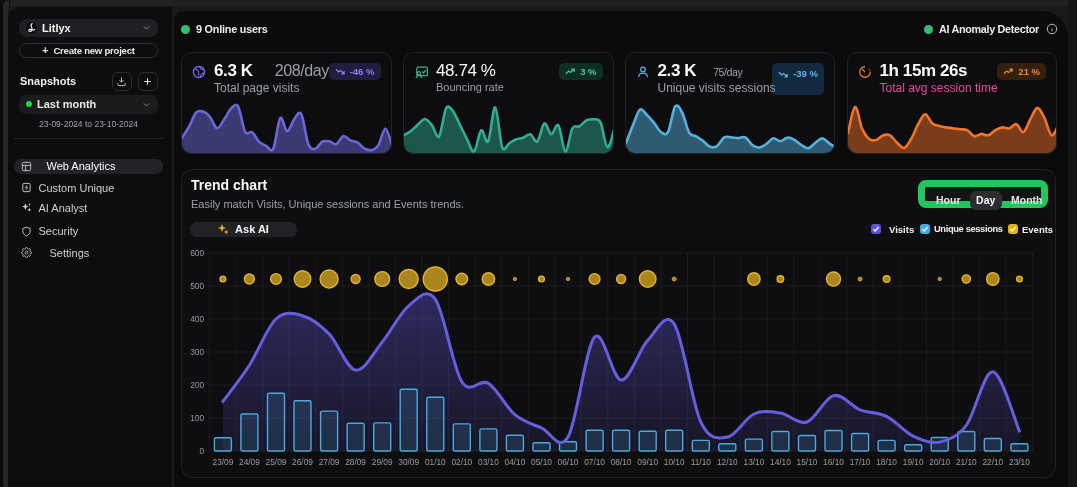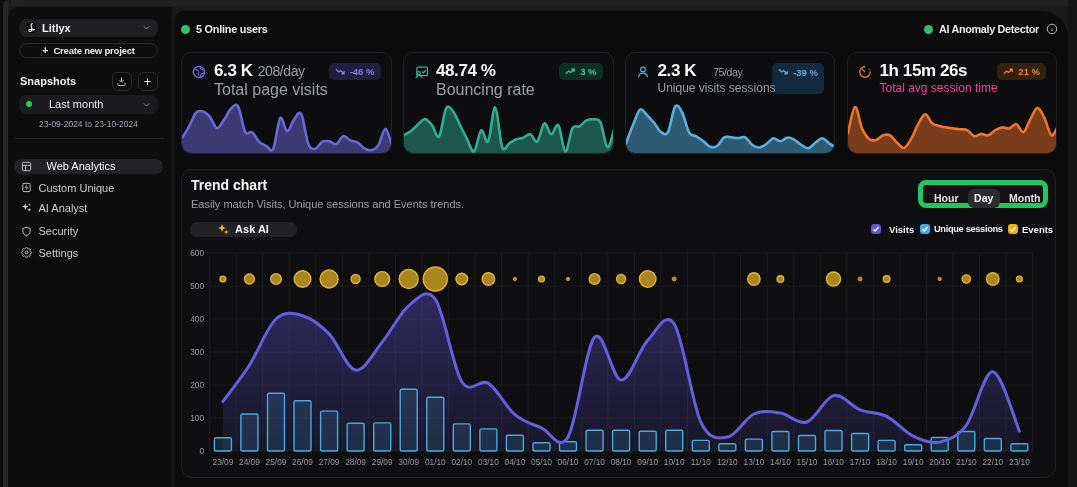--- a/index.html
+++ b/index.html
@@ -35,21 +35,21 @@
       <path d="M12 3 v10 M7.5 9 L12 13.5 L16.5 9 M4 15.5 V19 a2 2 0 0 0 2 2 h12 a2 2 0 0 0 2-2 v-3.5"></path>
     </svg>
   </div>
 <div style="position:absolute;left:137.5px;top:71.5px;width:20px;height:19px;border:1px solid #2c2c30;border-radius:6px;display:flex;align-items:center;justify-content:center;box-sizing:border-box">
     <svg width="11" height="11" viewBox="0 0 24 24" fill="none" stroke="#e8e8ec" stroke-width="2.2">
       <path d="M12 5 V19 M5 12 H19"></path>
     </svg>
   </div>
 <div style="position:absolute;left:19px;top:95px;width:139px;height:18.5px;background:#1b1b1e;border-radius:7px;display:flex;align-items:center;padding:0 7px;box-sizing:border-box">
 <span style="width:6px;height:6px;border-radius:50%;background:#22d34c"></span>
-<span style="font-size:11px;font-weight:400;color:#e8e8ec;margin-left:17px">Last month</span>
+<span style="font-size:11px;font-weight:700;color:#e8e8ec;margin-left:5px">Last month</span>
 <span style="margin-left:auto;display:flex">
       <svg width="9" height="9" viewBox="0 0 24 24" fill="none" stroke="#8a8a92" stroke-width="2.6">
         <path d="M5 9 L12 16 L19 9"></path>
       </svg>
     </span>
 </div>
 <div style="position:absolute;left:0px;top:118.5px;width:177px;text-align:center;font-size:8.5px;color:#9ca3af">23-09-2024 to 23-10-2024</div>
 <div style="position:absolute;left:14px;top:138px;width:150px;height:1px;background:#232327"></div>
 <div style="position:absolute;left:14px;top:159px;width:149px;height:14.5px;background:#232327;border-radius:7px;display:flex;align-items:center;padding-left:6.5px;gap:15px">
 <span style="display:flex;width:11px;height:11px">
@@ -80,89 +80,89 @@
     <span style="font-size:11px;font-weight:500;color:#cfcfd4">AI Analyst</span>
   </div>
 <div style="position:absolute;left:14px;top:223.9px;width:149px;height:14.5px;border-radius:7px;display:flex;align-items:center;padding-left:6.5px;gap:7px">
 <span style="display:flex;width:11px;height:11px">
       <svg width="11" height="11" viewBox="0 0 24 24" fill="none" stroke="#c9c9ce" stroke-width="2">
         <path d="M12 2.5 L20 5.5 V11 c0 5.5-3.5 9-8 10.5 C7.5 20 4 16.5 4 11 V5.5 Z"></path>
       </svg>
     </span>
     <span style="font-size:11px;font-weight:500;color:#cfcfd4">Security</span>
   </div>
-<div style="position:absolute;left:14px;top:245.6px;width:149px;height:14.5px;border-radius:7px;display:flex;align-items:center;padding-left:6.5px;gap:7px">
+<div style="position:absolute;left:14px;top:245.6px;width:149px;height:14.5px;border-radius:7px;display:flex;align-items:center;padding-left:6.5px;gap:18px">
 <span style="display:flex;width:11px;height:11px">
       <svg width="11" height="11" viewBox="0 0 24 24" fill="none" stroke="#c9c9ce" stroke-width="1.9">
         <circle cx="12" cy="12" r="3"></circle>
         <path d="M19.4 15a1.7 1.7 0 0 0 .34 1.87l.06.06a2 2 0 1 1-2.83 2.83l-.06-.06a1.7 1.7 0 0 0-1.87-.34 1.7 1.7 0 0 0-1 1.55V21a2 2 0 1 1-4 0v-.09a1.7 1.7 0 0 0-1.11-1.55 1.7 1.7 0 0 0-1.87.34l-.06.06a2 2 0 1 1-2.83-2.83l.06-.06a1.7 1.7 0 0 0 .34-1.87 1.7 1.7 0 0 0-1.55-1H3a2 2 0 1 1 0-4h.09a1.7 1.7 0 0 0 1.55-1.11 1.7 1.7 0 0 0-.34-1.87l-.06-.06a2 2 0 1 1 2.83-2.83l.06.06a1.7 1.7 0 0 0 1.87.34h.08a1.7 1.7 0 0 0 1-1.55V3a2 2 0 1 1 4 0v.09a1.7 1.7 0 0 0 1 1.55 1.7 1.7 0 0 0 1.87-.34l.06-.06a2 2 0 1 1 2.83 2.83l-.06.06a1.7 1.7 0 0 0-.34 1.87v.08a1.7 1.7 0 0 0 1.55 1H21a2 2 0 1 1 0 4h-.09a1.7 1.7 0 0 0-1.55 1Z"></path>
       </svg>
     </span>
     <span style="font-size:11px;font-weight:500;color:#cfcfd4">Settings</span>
   </div>
 
 <div style="position:absolute;left:181px;top:23px;display:flex;align-items:center;gap:6px">
 <span style="width:9px;height:9px;border-radius:50%;background:#36bd6e"></span>
-<span style="font-size:10.8px;font-weight:700;color:#ececee;letter-spacing:-0.2px">5 Online users</span>
+<span style="font-size:10.8px;font-weight:700;color:#ececee;letter-spacing:-0.2px">9 Online users</span>
 </div>
 <div style="position:absolute;right:19px;top:23px;display:flex;align-items:center;gap:6px">
 <span style="width:9px;height:9px;border-radius:50%;background:#36bd6e"></span>
 <span style="font-size:10.8px;font-weight:700;color:#ececee;white-space:nowrap;letter-spacing:-0.3px">AI Anomaly Detector</span>
 <span style="display:flex;margin-left:1px">
       <svg width="12" height="12" viewBox="0 0 24 24" fill="none" stroke="#b9bcc2" stroke-width="2">
         <circle cx="12" cy="12" r="9.5"></circle>
         <path d="M12 11 v5.5 M12 7.2 v.4"></path>
       </svg>
     </span>
 </div>
 <div style="position:absolute;left:181px;top:51.5px;width:210.5px;height:102.5px;background:#0d0d0f;border:1px solid #222226;border-radius:10px;overflow:hidden">
 <div style="position:absolute;left:10px;top:12.5px;width:15px;height:15px"><svg width="14" height="14" viewBox="0 0 24 24" fill="none" stroke="#716ae8" stroke-width="2.3">
         <circle cx="12" cy="12" r="9.5"></circle>
         <path d="M5 5.5 C7 8 10 8.5 11 11 C12 13.5 10.5 16 12 18.5 M14 3 C13 6 16 8 19.5 8.5 M20.5 14 C17 14 14.5 16.5 14.5 20.5" stroke-width="1.9"></path>
       </svg></div>
-<div style="position:absolute;left:32px;top:8.5px;font-size:17px;font-weight:700;color:#fafafa;letter-spacing:-0.4px">6.3 K<span style="font-size:14px;font-weight:400;color:#9aa0a8;margin-left:5px">208/day</span></div>
+<div style="position:absolute;left:32px;top:8.5px;font-size:17px;font-weight:700;color:#fafafa;letter-spacing:-0.4px">6.3 K<span style="font-size:16px;font-weight:400;color:#9aa0a8;margin-left:22px">208/day</span></div>
 <div style="position:absolute;right:10px;top:10.5px;height:17px;background:#201d40;border-radius:5px;display:flex;align-items:center;gap:4px;padding:0 6px;font-size:9.5px;font-weight:600;color:#8680ea">
       <svg width="11" height="9" viewBox="0 0 24 18" fill="none" stroke="#8680ea" stroke-width="2.6">
         <path d="M2 4 L8 10 L12 7 L20 14 M14 14 h6 v-6"></path>
       </svg>
       <span>-46 %</span>
     </div>
-<div style="position:absolute;left:32px;top:28.5px;font-size:16px;color:#9aa0a8">Total page visits</div>
+<div style="position:absolute;left:32px;top:28.5px;font-size:12px;color:#9aa0a8">Total page visits</div>
 <svg width="210.5" height="103" viewBox="0 0 210.5 103" style="position:absolute;left:0;bottom:0">
       <path d="M0.0 87.8 C1.2 86.0 4.7 80.9 7.0 76.7 C9.4 72.5 11.7 65.1 14.0 62.6 C16.4 60.0 18.7 60.8 21.1 61.6 C23.4 62.3 25.7 64.3 28.1 67.1 C30.4 69.9 32.7 77.8 35.1 78.2 C37.4 78.7 39.8 72.9 42.1 69.6 C44.4 66.4 46.8 60.7 49.1 58.5 C51.5 56.3 53.8 52.6 56.1 56.5 C58.5 60.4 60.8 77.5 63.1 81.8 C65.5 86.1 67.8 80.6 70.2 82.3 C72.5 84.0 74.8 89.6 77.2 91.9 C79.5 94.2 81.9 94.8 84.2 95.9 C86.5 97.1 88.9 103.4 91.2 98.8 C93.6 94.1 95.9 71.0 98.2 68.1 C100.6 65.2 102.9 81.1 105.2 81.3 C107.6 81.4 109.9 72.0 112.3 69.1 C114.6 66.3 116.9 59.9 119.3 64.1 C121.6 68.2 124.0 88.3 126.3 94.1 C128.6 99.9 131.0 99.2 133.3 98.8 C135.7 98.3 138.0 92.9 140.3 91.7 C142.7 90.4 145.0 91.0 147.3 91.4 C149.7 91.8 152.0 95.0 154.4 94.1 C156.7 93.2 159.0 86.6 161.4 86.0 C163.7 85.4 166.1 89.3 168.4 90.4 C170.7 91.4 173.1 91.0 175.4 92.4 C177.8 93.7 180.1 97.1 182.4 98.5 C184.8 99.8 187.1 100.8 189.4 100.3 C191.8 99.7 194.1 98.7 196.5 95.1 C198.8 91.5 201.1 78.4 203.5 78.7 C205.8 79.0 209.3 93.9 210.5 96.9 L210.5 103.0 L0 103.0 Z" fill="#6a67d8" fill-opacity="0.5"></path>
       <path d="M0.0 87.8 C1.2 86.0 4.7 80.9 7.0 76.7 C9.4 72.5 11.7 65.1 14.0 62.6 C16.4 60.0 18.7 60.8 21.1 61.6 C23.4 62.3 25.7 64.3 28.1 67.1 C30.4 69.9 32.7 77.8 35.1 78.2 C37.4 78.7 39.8 72.9 42.1 69.6 C44.4 66.4 46.8 60.7 49.1 58.5 C51.5 56.3 53.8 52.6 56.1 56.5 C58.5 60.4 60.8 77.5 63.1 81.8 C65.5 86.1 67.8 80.6 70.2 82.3 C72.5 84.0 74.8 89.6 77.2 91.9 C79.5 94.2 81.9 94.8 84.2 95.9 C86.5 97.1 88.9 103.4 91.2 98.8 C93.6 94.1 95.9 71.0 98.2 68.1 C100.6 65.2 102.9 81.1 105.2 81.3 C107.6 81.4 109.9 72.0 112.3 69.1 C114.6 66.3 116.9 59.9 119.3 64.1 C121.6 68.2 124.0 88.3 126.3 94.1 C128.6 99.9 131.0 99.2 133.3 98.8 C135.7 98.3 138.0 92.9 140.3 91.7 C142.7 90.4 145.0 91.0 147.3 91.4 C149.7 91.8 152.0 95.0 154.4 94.1 C156.7 93.2 159.0 86.6 161.4 86.0 C163.7 85.4 166.1 89.3 168.4 90.4 C170.7 91.4 173.1 91.0 175.4 92.4 C177.8 93.7 180.1 97.1 182.4 98.5 C184.8 99.8 187.1 100.8 189.4 100.3 C191.8 99.7 194.1 98.7 196.5 95.1 C198.8 91.5 201.1 78.4 203.5 78.7 C205.8 79.0 209.3 93.9 210.5 96.9" fill="none" stroke="#6a67d8" stroke-width="2.6" stroke-linejoin="round" stroke-linecap="round"></path>
     </svg>
 </div>
 <div style="position:absolute;left:403px;top:51.5px;width:210.5px;height:102.5px;background:#0d0d0f;border:1px solid #222226;border-radius:10px;overflow:hidden">
 <div style="position:absolute;left:10px;top:12.5px;width:15px;height:15px"><svg width="15" height="15" viewBox="0 0 24 24" fill="none" stroke="#36b490" stroke-width="1.9">
         <rect x="4.5" y="3.5" width="17" height="13.5" rx="2"></rect>
         <path d="M13 10.5 l2.2 2 4-4.5"></path>
         <circle cx="7.8" cy="13.2" r="2.6" fill="#0d0d0f"></circle>
         <path d="M3.2 20.8 c.8-2.8 2.4-4 4.6-4 s3.8 1.2 4.6 4" fill="#0d0d0f"></path>
       </svg></div>
-<div style="position:absolute;left:32px;top:8.5px;font-size:17px;font-weight:700;color:#fafafa;letter-spacing:-0.4px">48.74 %</div>
+<div style="position:absolute;left:32px;top:8.5px;font-size:17px;font-weight:400;color:#fafafa;letter-spacing:-0.4px">48.74 %</div>
 <div style="position:absolute;right:10px;top:10.5px;height:17px;background:#0f2e23;border-radius:5px;display:flex;align-items:center;gap:4px;padding:0 6px;font-size:9.5px;font-weight:600;color:#3fcf9a">
       <svg width="11" height="9" viewBox="0 0 24 18" fill="none" stroke="#3fcf9a" stroke-width="2.6">
         <path d="M2 14 L8 8 L12 11 L20 4 M14 4 h6 v6"></path>
       </svg>
       <span>3 %</span>
     </div>
-<div style="position:absolute;left:32px;top:28.5px;font-size:16px;color:#9aa0a8">Bouncing rate</div>
+<div style="position:absolute;left:32px;top:28.5px;font-size:11px;color:#9aa0a8">Bouncing rate</div>
 <svg width="210.5" height="103" viewBox="0 0 210.5 103" style="position:absolute;left:0;bottom:0">
       <path d="M0.0 85.3 C1.2 84.6 4.7 82.8 7.0 81.0 C9.4 79.1 11.7 76.4 14.0 74.4 C16.4 72.4 18.7 68.8 21.1 69.0 C23.4 69.1 25.7 72.4 28.1 75.3 C30.4 78.2 32.7 89.2 35.1 86.4 C37.4 83.5 39.8 62.5 42.1 58.4 C44.4 54.2 46.8 58.5 49.1 61.3 C51.5 64.2 53.8 70.6 56.1 75.3 C58.5 80.0 60.8 85.0 63.1 89.3 C65.5 93.7 67.8 102.9 70.2 101.4 C72.5 99.9 74.8 82.1 77.2 80.4 C79.5 78.7 81.9 95.2 84.2 91.4 C86.5 87.5 88.9 56.4 91.2 57.4 C93.6 58.4 95.9 91.3 98.2 97.3 C100.6 103.3 102.9 94.7 105.2 93.3 C107.6 92.0 109.9 90.3 112.3 89.3 C114.6 88.4 116.9 88.6 119.3 87.7 C121.6 86.9 124.0 83.7 126.3 84.3 C128.6 84.9 131.0 93.2 133.3 91.4 C135.7 89.6 138.0 74.6 140.3 73.4 C142.7 72.2 145.0 84.0 147.3 84.3 C149.7 84.6 152.0 72.4 154.4 75.3 C156.7 78.1 159.0 100.9 161.4 101.4 C163.7 101.9 166.1 82.5 168.4 78.4 C170.7 74.2 173.1 77.6 175.4 76.3 C177.8 75.0 180.1 71.5 182.4 70.4 C184.8 69.2 187.1 69.0 189.4 69.3 C191.8 69.7 194.1 67.7 196.5 72.4 C198.8 77.1 201.1 96.3 203.5 97.3 C205.8 98.3 209.3 81.5 210.5 78.4 L210.5 103.0 L0 103.0 Z" fill="#2fae93" fill-opacity="0.46"></path>
       <path d="M0.0 85.3 C1.2 84.6 4.7 82.8 7.0 81.0 C9.4 79.1 11.7 76.4 14.0 74.4 C16.4 72.4 18.7 68.8 21.1 69.0 C23.4 69.1 25.7 72.4 28.1 75.3 C30.4 78.2 32.7 89.2 35.1 86.4 C37.4 83.5 39.8 62.5 42.1 58.4 C44.4 54.2 46.8 58.5 49.1 61.3 C51.5 64.2 53.8 70.6 56.1 75.3 C58.5 80.0 60.8 85.0 63.1 89.3 C65.5 93.7 67.8 102.9 70.2 101.4 C72.5 99.9 74.8 82.1 77.2 80.4 C79.5 78.7 81.9 95.2 84.2 91.4 C86.5 87.5 88.9 56.4 91.2 57.4 C93.6 58.4 95.9 91.3 98.2 97.3 C100.6 103.3 102.9 94.7 105.2 93.3 C107.6 92.0 109.9 90.3 112.3 89.3 C114.6 88.4 116.9 88.6 119.3 87.7 C121.6 86.9 124.0 83.7 126.3 84.3 C128.6 84.9 131.0 93.2 133.3 91.4 C135.7 89.6 138.0 74.6 140.3 73.4 C142.7 72.2 145.0 84.0 147.3 84.3 C149.7 84.6 152.0 72.4 154.4 75.3 C156.7 78.1 159.0 100.9 161.4 101.4 C163.7 101.9 166.1 82.5 168.4 78.4 C170.7 74.2 173.1 77.6 175.4 76.3 C177.8 75.0 180.1 71.5 182.4 70.4 C184.8 69.2 187.1 69.0 189.4 69.3 C191.8 69.7 194.1 67.7 196.5 72.4 C198.8 77.1 201.1 96.3 203.5 97.3 C205.8 98.3 209.3 81.5 210.5 78.4" fill="none" stroke="#2fae93" stroke-width="2.6" stroke-linejoin="round" stroke-linecap="round"></path>
     </svg>
 </div>
 <div style="position:absolute;left:624.5px;top:51.5px;width:210.5px;height:102.5px;background:#0d0d0f;border:1px solid #222226;border-radius:10px;overflow:hidden">
 <div style="position:absolute;left:10px;top:12.5px;width:15px;height:15px"><svg width="14" height="14" viewBox="0 0 24 24" fill="none" stroke="#5fb2e8" stroke-width="2">
         <circle cx="12" cy="7.5" r="4"></circle>
         <path d="M4.5 21 c0-4.5 3.3-7 7.5-7 s7.5 2.5 7.5 7"></path>
       </svg></div>
 <div style="position:absolute;left:32px;top:8.5px;font-size:17px;font-weight:700;color:#fafafa;letter-spacing:-0.4px">2.3 K<span style="font-size:10.5px;font-weight:400;color:#9aa0a8;margin-left:17px">75/day</span></div>
-<div style="position:absolute;right:10px;top:10.5px;height:31px;background:#13293d;border-radius:5px;display:flex;align-items:flex-start;gap:4px;padding:4px 6px;font-size:9.5px;font-weight:600;color:#5fb2e8">
+<div style="position:absolute;right:10px;top:10.5px;height:17px;background:#13293d;border-radius:5px;display:flex;align-items:flex-end;gap:4px;padding:16px 6px;font-size:9.5px;font-weight:600;color:#5fb2e8">
       <svg width="11" height="9" viewBox="0 0 24 18" fill="none" stroke="#5fb2e8" stroke-width="2.6">
         <path d="M2 4 L8 10 L12 7 L20 14 M14 14 h6 v-6"></path>
       </svg>
       <span>-39 %</span>
     </div>
 <div style="position:absolute;left:32px;top:28.5px;font-size:12px;color:#9aa0a8">Unique visits sessions</div>
 <svg width="210.5" height="103" viewBox="0 0 210.5 103" style="position:absolute;left:0;bottom:0">
       <path d="M0.0 93.1 C1.2 90.1 4.7 80.7 7.0 75.1 C9.4 69.6 11.7 61.1 14.0 59.5 C16.4 57.8 18.7 63.0 21.1 65.2 C23.4 67.4 25.7 70.1 28.1 72.9 C30.4 75.7 32.7 80.6 35.1 82.1 C37.4 83.6 39.8 86.1 42.1 81.9 C44.4 77.6 46.8 59.7 49.1 56.5 C51.5 53.3 53.8 58.1 56.1 62.5 C58.5 66.8 60.8 78.6 63.1 82.6 C65.5 86.6 67.8 84.9 70.2 86.3 C72.5 87.7 74.8 89.3 77.2 91.1 C79.5 92.8 81.9 96.0 84.2 96.8 C86.5 97.6 88.9 97.6 91.2 96.0 C93.6 94.5 95.9 88.8 98.2 87.3 C100.6 85.9 102.9 87.2 105.2 87.3 C107.6 87.5 109.9 88.1 112.3 88.1 C114.6 88.1 116.9 86.2 119.3 87.3 C121.6 88.5 124.0 93.3 126.3 95.0 C128.6 96.7 131.0 97.7 133.3 97.5 C135.7 97.4 138.0 95.6 140.3 94.0 C142.7 92.5 145.0 88.8 147.3 88.3 C149.7 87.9 152.0 91.4 154.4 91.3 C156.7 91.2 159.0 87.8 161.4 87.6 C163.7 87.3 166.1 88.6 168.4 89.8 C170.7 91.1 173.1 93.6 175.4 95.0 C177.8 96.5 180.1 98.6 182.4 98.3 C184.8 97.9 187.1 94.5 189.4 92.8 C191.8 91.1 194.1 88.2 196.5 88.3 C198.8 88.5 201.1 92.0 203.5 93.6 C205.8 95.1 209.3 96.9 210.5 97.5 L210.5 103.0 L0 103.0 Z" fill="#55b2e0" fill-opacity="0.48"></path>
       <path d="M0.0 93.1 C1.2 90.1 4.7 80.7 7.0 75.1 C9.4 69.6 11.7 61.1 14.0 59.5 C16.4 57.8 18.7 63.0 21.1 65.2 C23.4 67.4 25.7 70.1 28.1 72.9 C30.4 75.7 32.7 80.6 35.1 82.1 C37.4 83.6 39.8 86.1 42.1 81.9 C44.4 77.6 46.8 59.7 49.1 56.5 C51.5 53.3 53.8 58.1 56.1 62.5 C58.5 66.8 60.8 78.6 63.1 82.6 C65.5 86.6 67.8 84.9 70.2 86.3 C72.5 87.7 74.8 89.3 77.2 91.1 C79.5 92.8 81.9 96.0 84.2 96.8 C86.5 97.6 88.9 97.6 91.2 96.0 C93.6 94.5 95.9 88.8 98.2 87.3 C100.6 85.9 102.9 87.2 105.2 87.3 C107.6 87.5 109.9 88.1 112.3 88.1 C114.6 88.1 116.9 86.2 119.3 87.3 C121.6 88.5 124.0 93.3 126.3 95.0 C128.6 96.7 131.0 97.7 133.3 97.5 C135.7 97.4 138.0 95.6 140.3 94.0 C142.7 92.5 145.0 88.8 147.3 88.3 C149.7 87.9 152.0 91.4 154.4 91.3 C156.7 91.2 159.0 87.8 161.4 87.6 C163.7 87.3 166.1 88.6 168.4 89.8 C170.7 91.1 173.1 93.6 175.4 95.0 C177.8 96.5 180.1 98.6 182.4 98.3 C184.8 97.9 187.1 94.5 189.4 92.8 C191.8 91.1 194.1 88.2 196.5 88.3 C198.8 88.5 201.1 92.0 203.5 93.6 C205.8 95.1 209.3 96.9 210.5 97.5" fill="none" stroke="#55b2e0" stroke-width="2.6" stroke-linejoin="round" stroke-linecap="round"></path>
     </svg>
@@ -190,21 +190,21 @@
 
 <div style="position:absolute;left:191px;top:177px;font-size:14px;font-weight:700;color:#fafafa">Trend chart</div>
 <div style="position:absolute;left:191px;top:198px;font-size:11px;color:#9aa0a8">Easily match Visits, Unique sessions and Events trends.</div>
 <div style="position:absolute;left:189.5px;top:221.5px;width:107px;height:15.5px;background:#222226;border-radius:7px;display:flex;align-items:center;justify-content:center;gap:6px">
     <svg width="12" height="12" viewBox="0 0 24 24" fill="#e7b42c">
       <path d="M10 2 L12.2 7.8 L18 10 L12.2 12.2 L10 18 L7.8 12.2 L2 10 L7.8 7.8 Z"></path>
       <path d="M18.5 13.5 L19.8 16.7 L23 18 L19.8 19.3 L18.5 22.5 L17.2 19.3 L14 18 L17.2 16.7 Z"></path>
     </svg>
     <span style="font-size:11px;font-weight:700;color:#f5f5f5">Ask AI</span>
   </div>
-<div style="position:absolute;left:918px;top:180px;width:129.5px;height:28px;background:#131315;border:5px solid #22c55e;border-radius:8px;box-sizing:border-box">
+<div style="position:absolute;left:918px;top:180px;width:129.5px;height:28px;background:#131315;border:7px solid #22c55e;border-radius:8px;box-sizing:border-box">
 <span style="position:absolute;left:11px;top:7px;font-size:10.5px;font-weight:600;color:#e4e4e8">Hour</span>
 <span style="position:absolute;left:44.5px;top:3.5px;width:32.5px;height:19.5px;background:#2d2d31;border-radius:6px;display:flex;align-items:center;justify-content:center;font-size:10.5px;font-weight:600;color:#fafafa">Day</span>
 <span style="position:absolute;left:86px;top:7px;font-size:10.5px;font-weight:600;color:#e4e4e8">Month</span>
 </div>
 <div style="position:absolute;left:871px;top:223.5px;display:flex;align-items:center;gap:8px">
     <span style="display:inline-block;width:10px;height:10px;border-radius:3px;background:#5a52e0;position:relative;vertical-align:middle">
       <svg width="8" height="8" viewBox="0 0 24 24" fill="none" stroke="#fff" stroke-width="4" style="position:absolute;left:1px;top:1px">
         <path d="M4 13 L9.5 18 L20 6"></path>
       </svg>
     </span>

